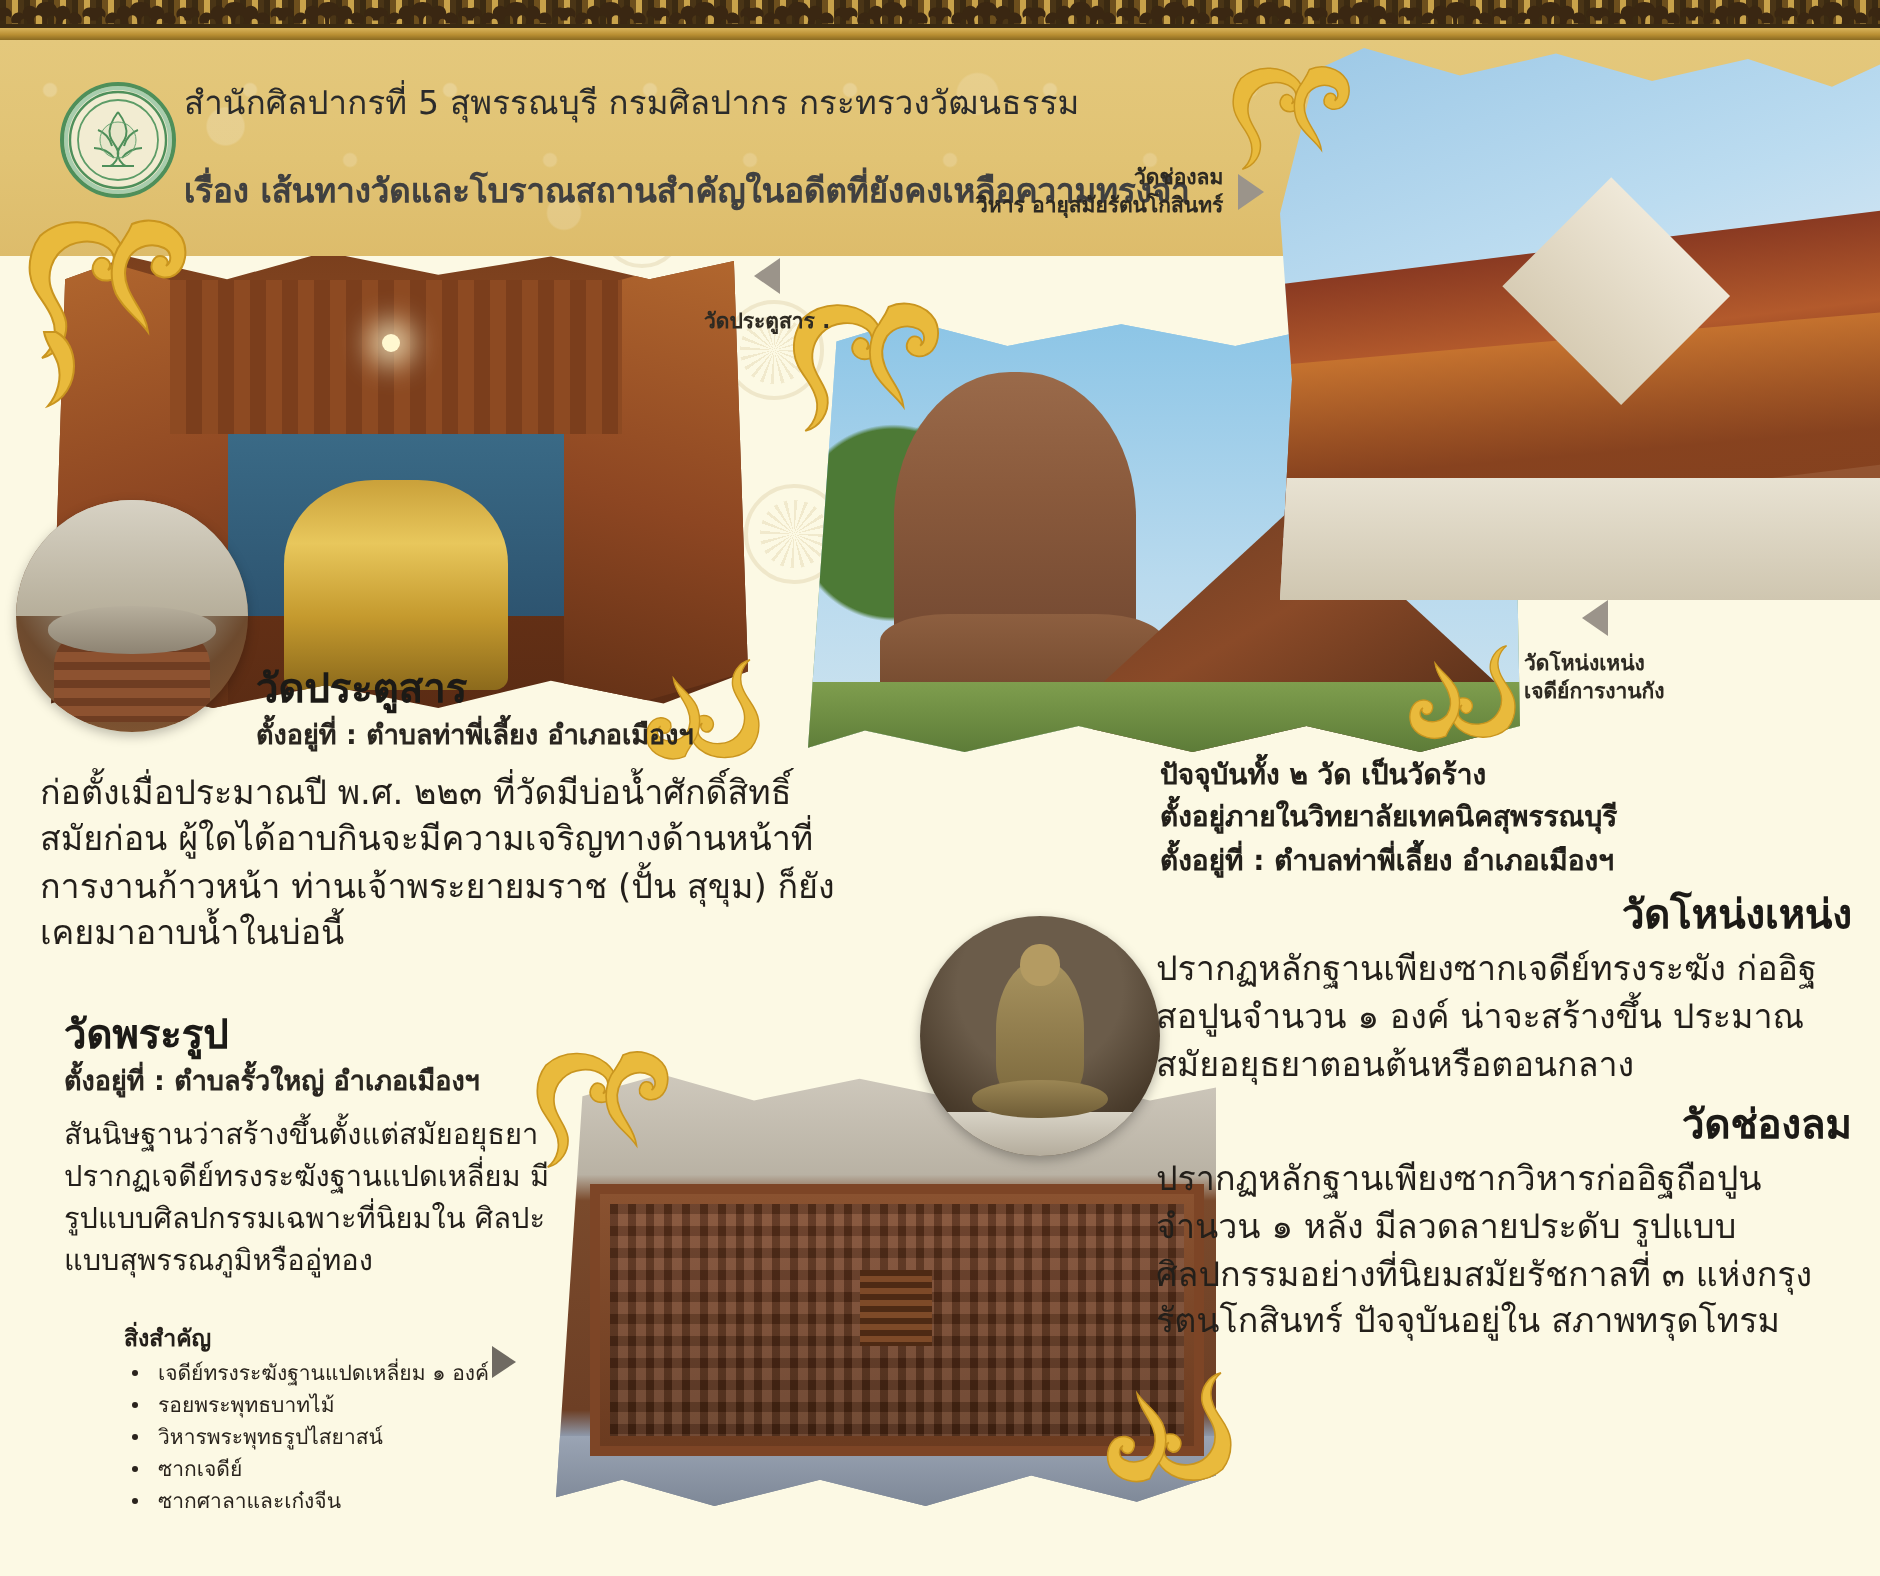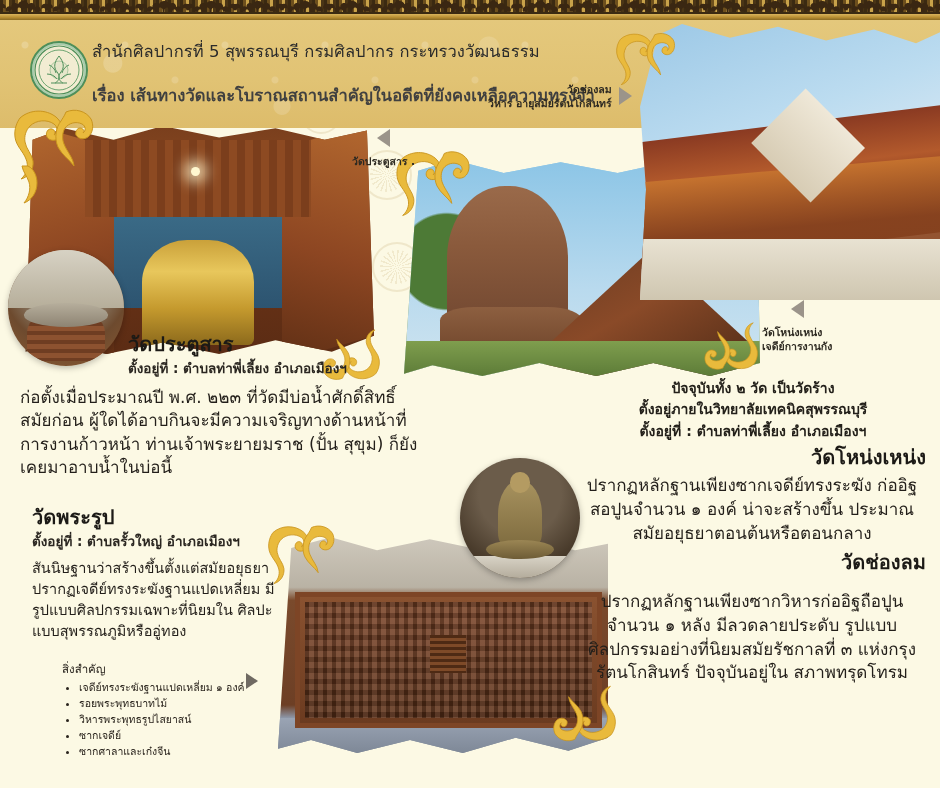--- a/index.html
+++ b/index.html
@@ -207,33 +207,33 @@
   .blk-pratusan{left:20px;top:332px;width:398px;}
   .blk-pratusan h2{margin-left:108px;}
   .blk-pratusan .sec-sub{margin-left:108px;}
 
   .blk-phrarup{left:22px;top:505px;width:268px;}
   .blk-phrarup h2{margin-left:10px;}
   .blk-phrarup .sec-sub{margin-left:10px;}
   .blk-phrarup .sec-body-sm{margin-left:10px;}
 
   .keylist{position:absolute;left:62px;top:660px;width:210px;z-index:23;}
-  .keylist .kl-title{font-size:11.5px;font-weight:normal;color:#241f19;margin-bottom:2px;}
+  .keylist .kl-title{font-size:11.5px;font-weight:bold;color:#241f19;margin-bottom:2px;}
   .keylist ul{margin:0;padding-left:17px;}
   .keylist li{font-size:10.5px;color:#2a241d;line-height:1.52;}
   .kl-arrow{position:absolute;left:246px;top:673px;z-index:23;}
 
   
   .blk-status{right:14px;top:378px;width:346px;}
-  .blk-status .line{font-size:14px;font-weight:bold;color:#23201a;line-height:1.52;text-align:center;}
+  .blk-status .line{font-size:14px;font-weight:bold;color:#23201a;line-height:1.52;text-align:left;}
 
   .blk-nongneng{right:14px;top:445px;width:348px;}
   .blk-chonglom{right:14px;top:550px;width:348px;}
 
-  .right-col-body{font-size:17px;color:#231f1a;line-height:1.4;text-align:center;}
+  .right-col-body{font-size:17px;color:#231f1a;line-height:1.4;text-align:left;}
 
   
   .wm{position:absolute;border-radius:50%;border:2px solid rgba(196,170,110,.22);z-index:1;}
   .wm::after{content:"";position:absolute;inset:14%;border-radius:50%;
     background:repeating-conic-gradient(rgba(196,170,110,.20) 0 6deg, rgba(0,0,0,0) 6deg 18deg);}
   .wm1{left:362px;top:150px;width:46px;height:46px;}
   .wm2{left:372px;top:242px;width:46px;height:46px;}
   .wm3{left:300px;top:92px;width:38px;height:38px;}
 </style>
 </head>
@@ -561,16 +561,16 @@
     <div class="line">ตั้งอยู่ที่ : ตำบลท่าพี่เลี้ยง อำเภอเมืองฯ</div>
   </div>
 
   <div class="txt blk-nongneng right">
     <h2 class="sec-title">วัดโหน่งเหน่ง</h2>
     <p class="right-col-body" style="margin:4px 0 0">ปรากฏหลักฐานเพียงซากเจดีย์ทรงระฆัง ก่ออิฐสอปูนจำนวน ๑ องค์ น่าจะสร้างขึ้น ประมาณสมัยอยุธยาตอนต้นหรือตอนกลาง</p>
   </div>
 
   <div class="txt blk-chonglom right">
     <h2 class="sec-title">วัดช่องลม</h2>
-    <p class="right-col-body" style="margin:15px 0 0">ปรากฏหลักฐานเพียงซากวิหารก่ออิฐถือปูน จำนวน ๑ หลัง มีลวดลายประดับ รูปแบบ ศิลปกรรมอย่างที่นิยมสมัยรัชกาลที่ ๓ แห่งกรุงรัตนโกสินทร์ ปัจจุบันอยู่ใน สภาพทรุดโทรม</p>
+    <p class="right-col-body" style="margin:4px 0 0">ปรากฏหลักฐานเพียงซากวิหารก่ออิฐถือปูน จำนวน ๑ หลัง มีลวดลายประดับ รูปแบบ ศิลปกรรมอย่างที่นิยมสมัยรัชกาลที่ ๓ แห่งกรุงรัตนโกสินทร์ ปัจจุบันอยู่ใน สภาพทรุดโทรม</p>
   </div>
 
 </div>
 
 </body></html>

